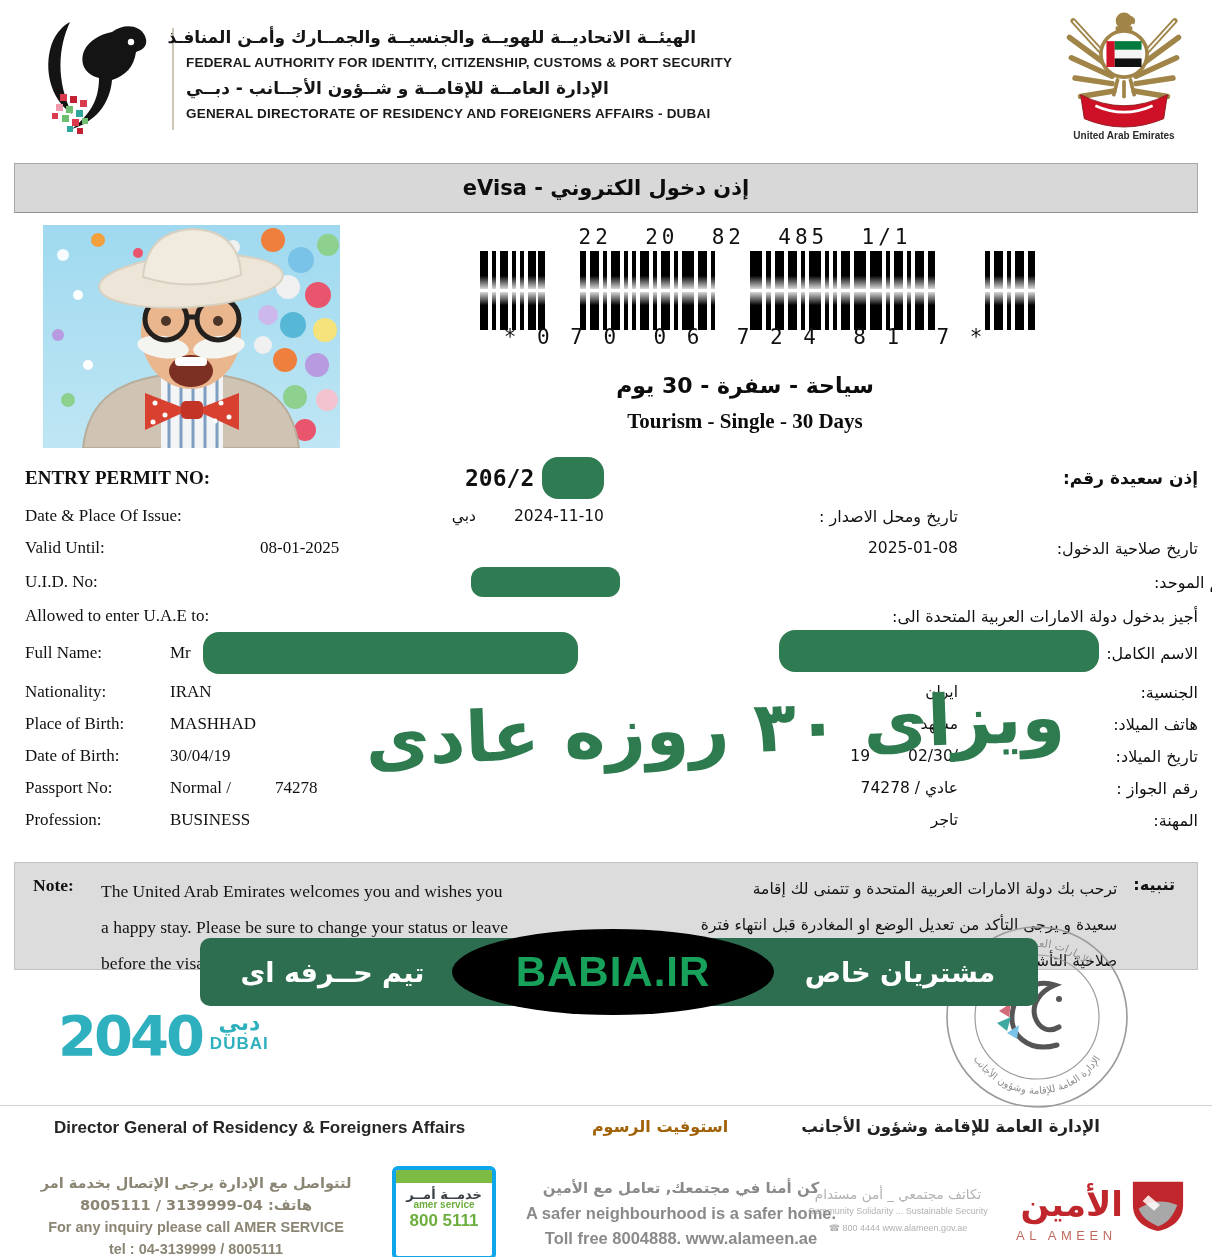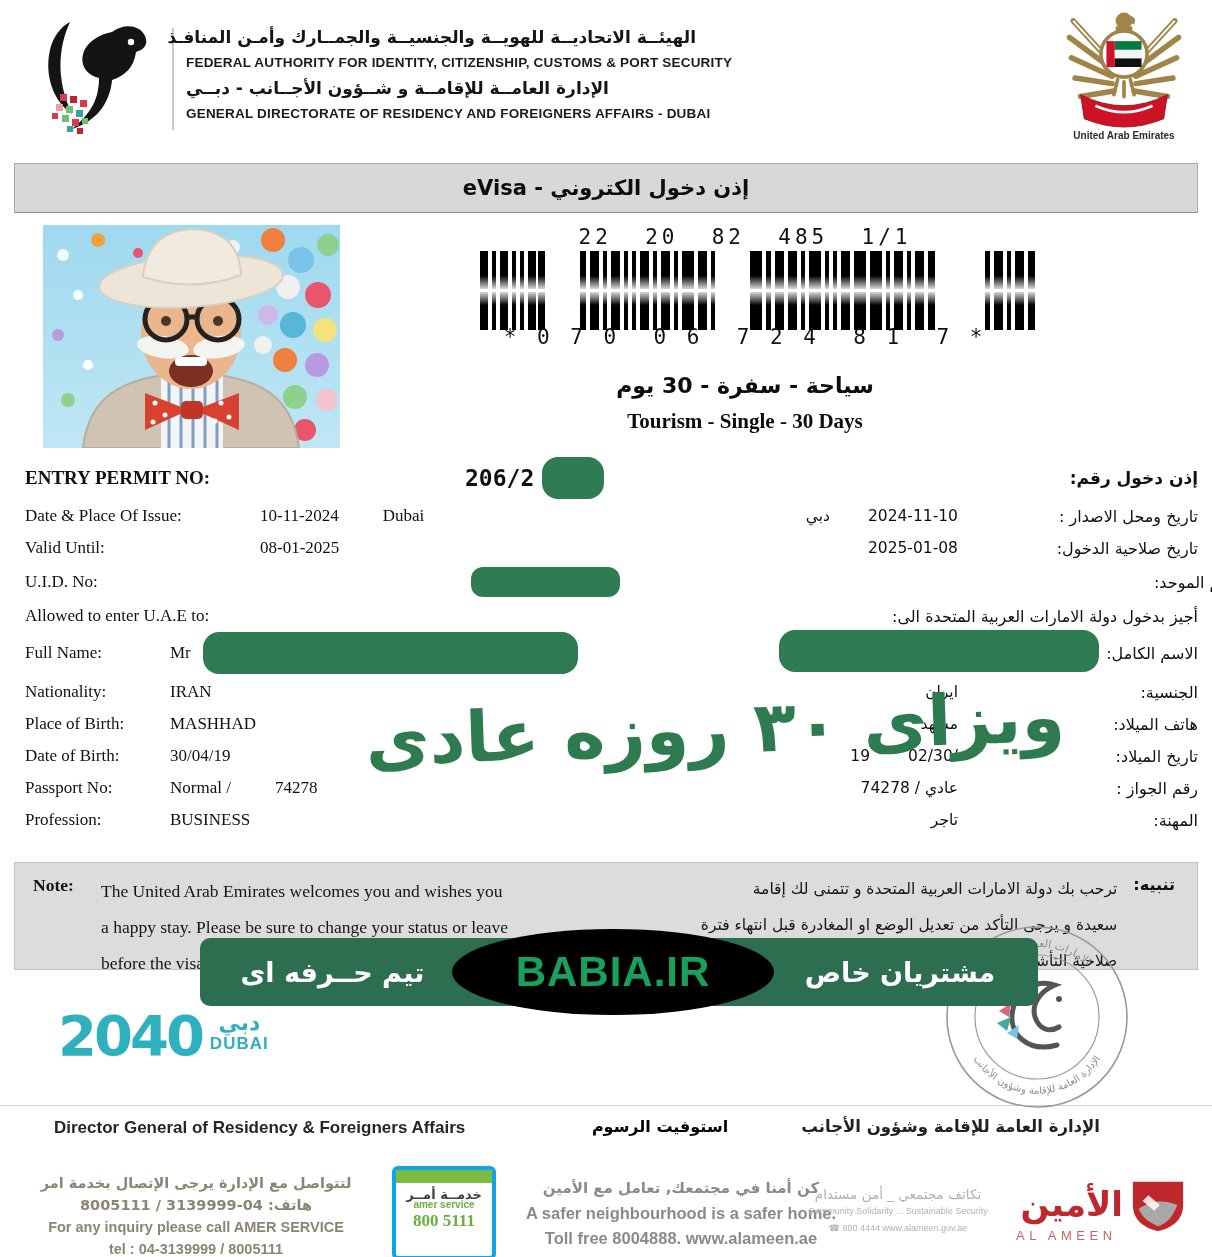--- a/index.html
+++ b/index.html
@@ -85,32 +85,32 @@
   #dubai2040{position:absolute;left:58px;top:1008px;display:flex;align-items:flex-start;gap:8px;z-index:2;}
   #d2040-num{font-family:"DejaVu Sans",sans-serif;font-weight:bold;font-size:56px;line-height:56px;color:#2FB0BF;letter-spacing:-3px;}
   #d2040-side{display:flex;flex-direction:column;align-items:center;margin-top:4px;}
   #d2040-ar{font-family:"DejaVu Sans",sans-serif;font-weight:bold;font-size:22px;line-height:22px;color:#2FB0BF;}
   #d2040-en{font-family:"Liberation Sans",sans-serif;font-weight:bold;font-size:17px;letter-spacing:1px;color:#2FB0BF;}
 
   
   #divider{position:absolute;left:0;top:1105px;width:1212px;height:1px;background:#d2d2d2;}
   #sig-en{position:absolute;left:54px;top:1118px;font-family:"Liberation Sans",sans-serif;font-weight:bold;font-size:17px;color:#262626;}
   #sig-center{position:absolute;left:560px;top:1117px;width:200px;text-align:center;font-size:16px;font-weight:bold;
-              font-family:"DejaVu Sans",sans-serif;color:#000000;direction:rtl;}
+              font-family:"DejaVu Sans",sans-serif;color:#a16207;direction:rtl;}
   #sig-right{position:absolute;right:112px;top:1117px;font-size:16.5px;font-weight:bold;
              font-family:"DejaVu Sans",sans-serif;color:#222;direction:rtl;}
 
   #f-amer{position:absolute;left:28px;top:1172px;width:336px;text-align:center;color:#8B8574;
           font-family:"DejaVu Sans",sans-serif;font-weight:bold;font-size:14.5px;line-height:22px;}
   #f-badge{position:absolute;left:392px;top:1166px;width:96px;height:86px;background:#fff;border:4px solid #0ea5e9;
            border-radius:6px;overflow:hidden;text-align:center;z-index:2;}
   #f-badge .strip{height:13px;background:#7DBB42;}
   #f-badge .ar{font-size:13px;font-weight:bold;color:#3a4046;margin-top:4px;direction:rtl;}
   #f-badge .en{font-size:10px;font-weight:bold;color:#6DAE3E;font-family:"Liberation Sans",sans-serif;margin-top:-3px;}
-  #f-badge .ph{font-size:17px;font-weight:bold;color:#6DAE3E;font-family:Liberation Serif, serif;margin-top:1px;}
+  #f-badge .ph{font-size:17px;font-weight:bold;color:#6DAE3E;font-family:Liberation Sans, sans-serif;margin-top:1px;}
   #f-mid{position:absolute;left:505px;top:1176px;width:352px;text-align:center;color:#8a8a8a;
          font-weight:bold;line-height:25px;}
   #f-mid .a{font-family:"DejaVu Sans",sans-serif;font-size:15px;direction:rtl;}
   #f-mid .e{font-family:"Liberation Sans",sans-serif;font-size:16.5px;}
   #f-comm{position:absolute;left:798px;top:1186px;width:200px;text-align:center;color:#b3b1b1;line-height:17px;}
   #f-comm .a{font-family:"DejaVu Sans",sans-serif;font-size:13.5px;direction:rtl;}
   #f-comm .e{font-family:"Liberation Sans",sans-serif;font-size:9px;}
   #f-alameen{position:absolute;left:1002px;top:1176px;width:185px;}
   #f-alameen .row{display:flex;align-items:center;justify-content:flex-end;gap:6px;}
   #f-alameen .ar{font-family:"DejaVu Sans",sans-serif;font-weight:bold;font-size:34px;color:#C0272D;line-height:36px;}
@@ -341,29 +341,25 @@
 
   <div id="details">
 
     <div class="drow" id="row-entry" style="top:3px;height:46px;">
       <div class="en-label">ENTRY PERMIT NO:</div>
       <div class="en-val">
         <span class="permit-no">206/2</span>
         <span class="redact b-entry"></span>
       </div>
       <div class="ar-val"></div>
-      <div class="ar-label">إذن دخول رقم:</div>
+      <div class="ar-label">إذن سعيدة رقم:</div>
     </div>
 
     <div class="drow" style="top:48px;">
       <div class="en-label">Date &amp; Place Of Issue:</div>
-      <div class="en-val indent">
-        <span>10-11-2024</span>
-        <span>Dubai</span>
-      </div>
       <div class="ar-val">
         <span>2024-11-10</span>
         <span>دبي</span>
       </div>
       <div class="ar-label">تاريخ ومحل الاصدار :</div>
     </div>
 
     <div class="drow" style="top:80px;">
       <div class="en-label">Valid Until:</div>
       <div class="en-val indent">

